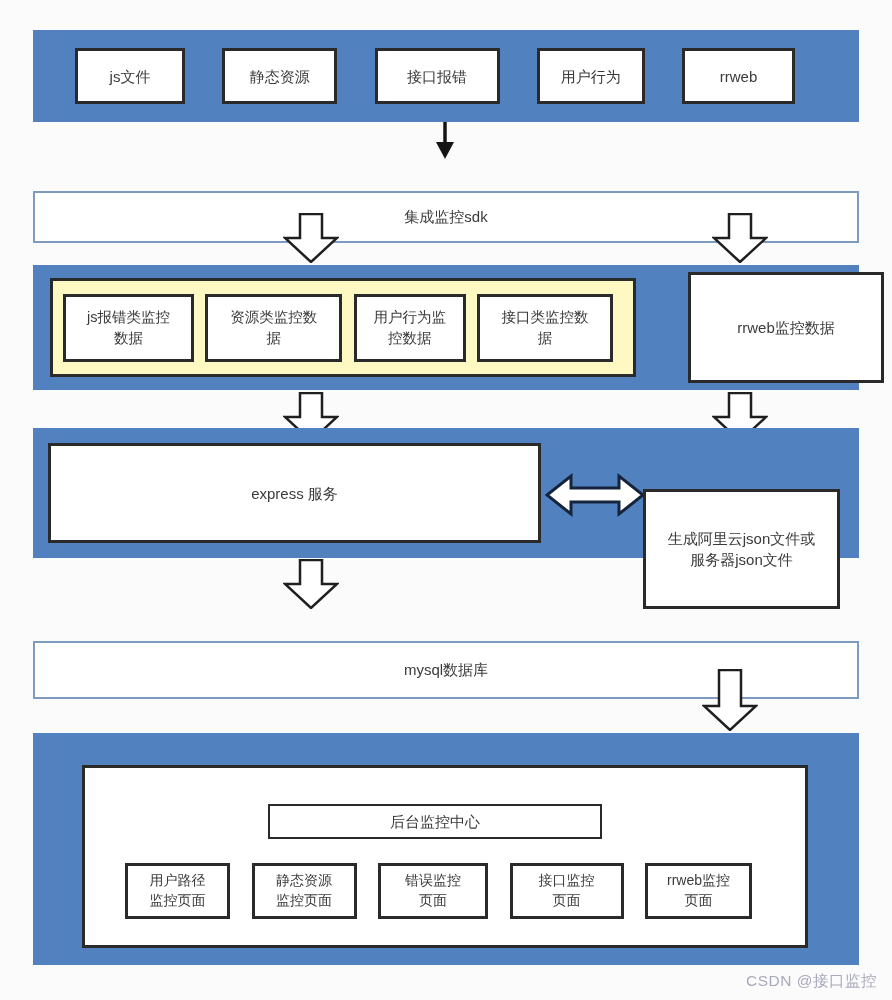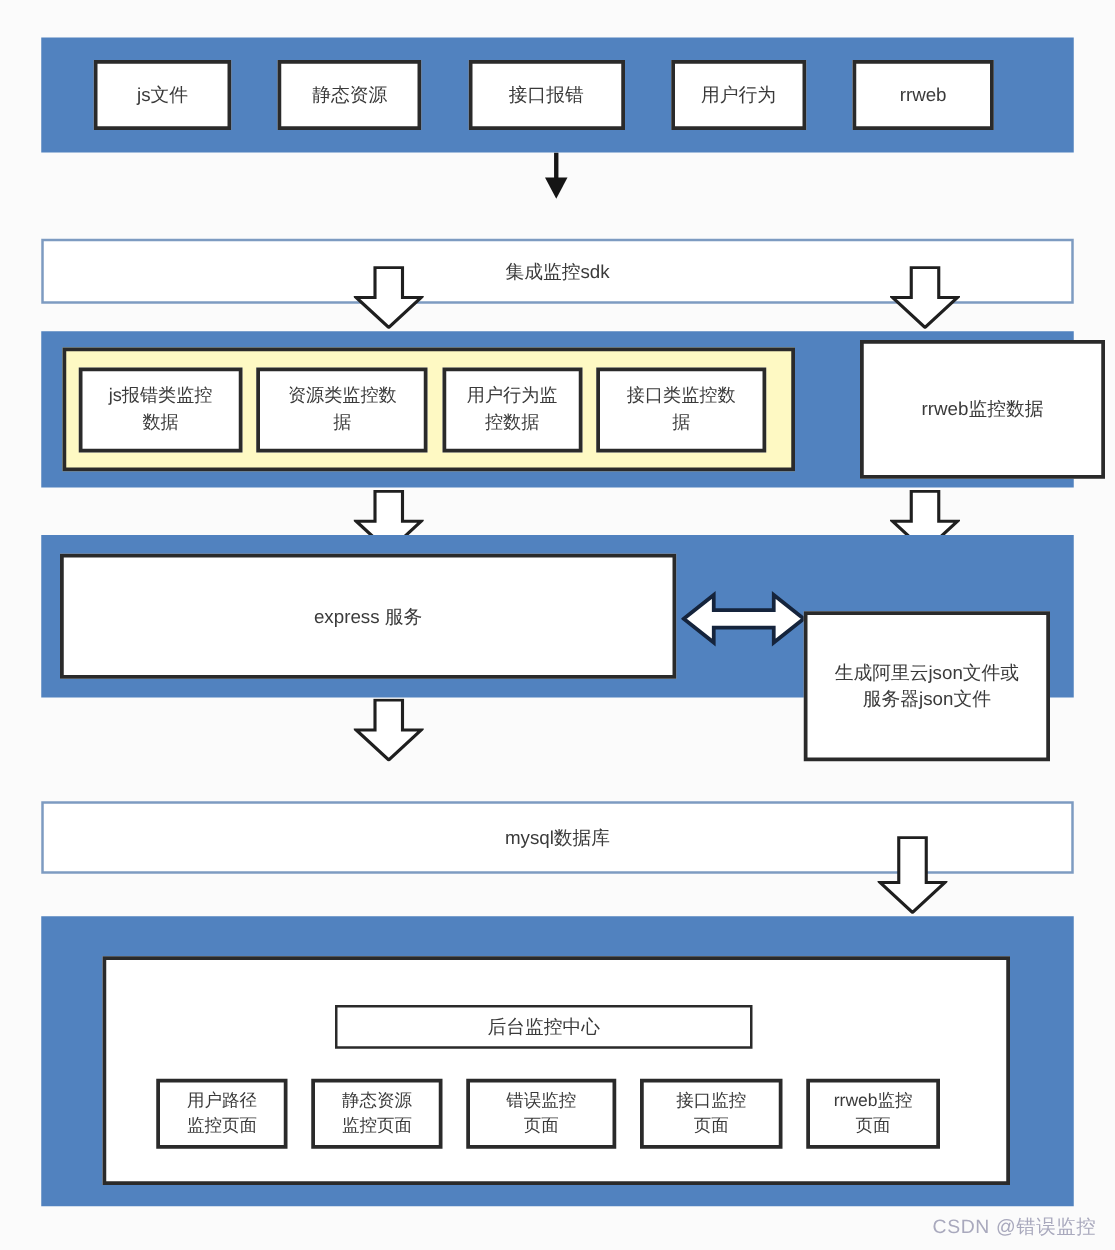--- a/index.html
+++ b/index.html
@@ -119,25 +119,25 @@
   </svg>
 
   <div class="band band-backend">
     <div class="backend-inner">
       <div class="box title-box">后台监控中心</div>
       <div class="pages-row">
         <div class="box page-box" style="width:105px">用户路径
 监控页面</div>
         <div class="box page-box" style="width:105px">静态资源
 监控页面</div>
-        <div class="box page-box" style="width:120px">错误监控
+        <div class="box page-box" style="width:110px">错误监控
 页面</div>
         <div class="box page-box" style="width:114px">接口监控
 页面</div>
         <div class="box page-box" style="width:107px">rrweb监控
 页面</div>
       </div>
     </div>
   </div>
 
-  <div class="watermark">CSDN @错误监控</div>
+  <div class="watermark">CSDN @接口监控</div>
 
 </div>
 
 </body></html>

